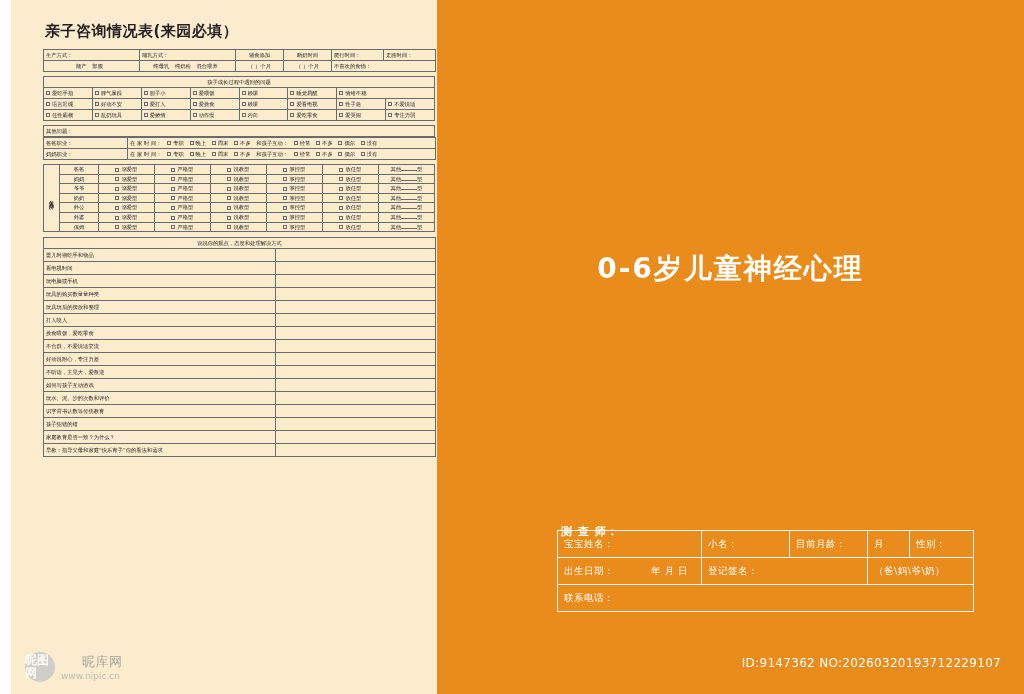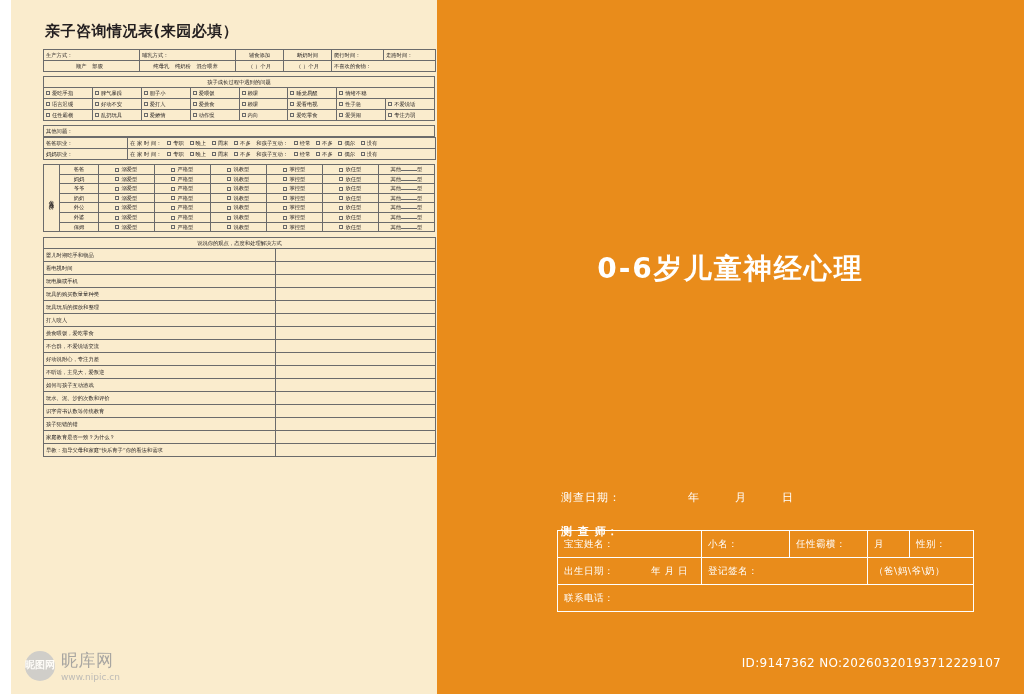--- a/index.html
+++ b/index.html
@@ -84,25 +84,25 @@
     color:#ffffff; font-size:12px; letter-spacing:.3px;
   }
 
   
   .wm {
     position:absolute; left:14px; bottom:12px; display:flex; align-items:center;
     gap:6px; opacity:.85;
   }
   .wm-logo {
     width:30px; height:30px; border-radius:50%; background:#c9c9c9;
-    color:#fff; font-size:10px; display:flex; align-items:center;
-    justify-content:center; text-align:center; line-height:1.05;
+    color:#fff; font-size:12px; display:flex; align-items:center;
+    justify-content:center; text-align:left; line-height:1.05;
     font-weight:700;
   }
-  .wm-text { color:#9a9a9a; font-size:17px; letter-spacing:.5px; }
+  .wm-text { color:#9a9a9a; font-size:13px; letter-spacing:.5px;margin-left:21px; }
   .wm-sub { color:#b3b3b3; font-size:9px; }
 </style>
 </head>
 <body>
 
 <div id="page">
 
   <div class="left-page">
     <div class="left-inner">
 
@@ -391,47 +391,38 @@
         <div class="wm-text">昵库网</div>
         <div class="wm-sub">www.nipic.cn</div>
       </div>
     </div>
   </div>
 
   <div class="right-page">
 
     <div class="cover-title1">0-6岁儿童神经心理</div>
 
-    <div class="line-field lf1">
-      <span>测查日期：</span>
-      <span class="lf-sp"></span>
-      <span>年</span>
-      <span class="lf-sp2"></span>
-      <span>月</span>
-      <span class="lf-sp2"></span>
-      <span>日</span>
-    </div>
 
     <div class="line-field lf2">
       <span>测 查 师：</span>
     </div>
 
     <table class="cover-grid">
       <colgroup>
         <col style="width:144px">
           <col style="width:88px">
         <col style="width:78px">
           <col style="width:42px">
           <col style="width:64px">
       </colgroup>
       <tbody>
           <tr>
         <td>宝宝姓名：</td>
         <td>小名：</td>
-        <td>任性霸横：</td>
+        <td>目前月龄：</td>
         <td>月</td>
         <td>性别：</td>
       </tr>
       <tr>
         <td>
           <span>出生日期：</span>
           <span class="sp-wide"></span>
           <span>年  月  日</span>
         </td>
         <td colspan="2">登记签名：</td>

